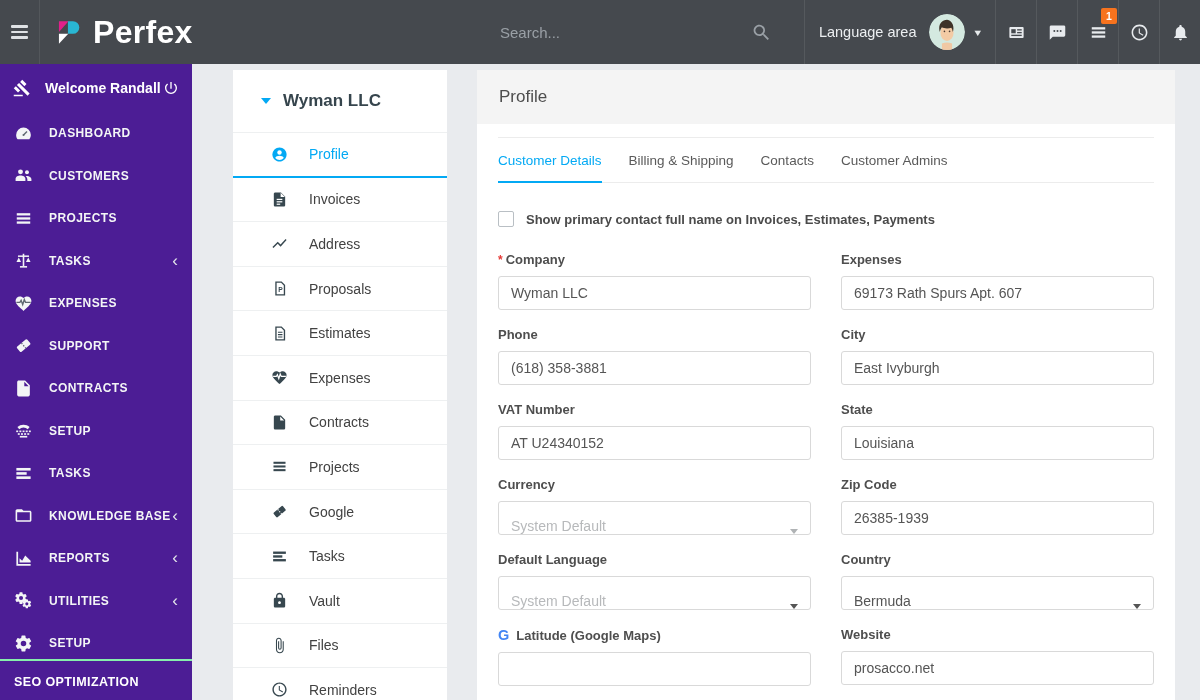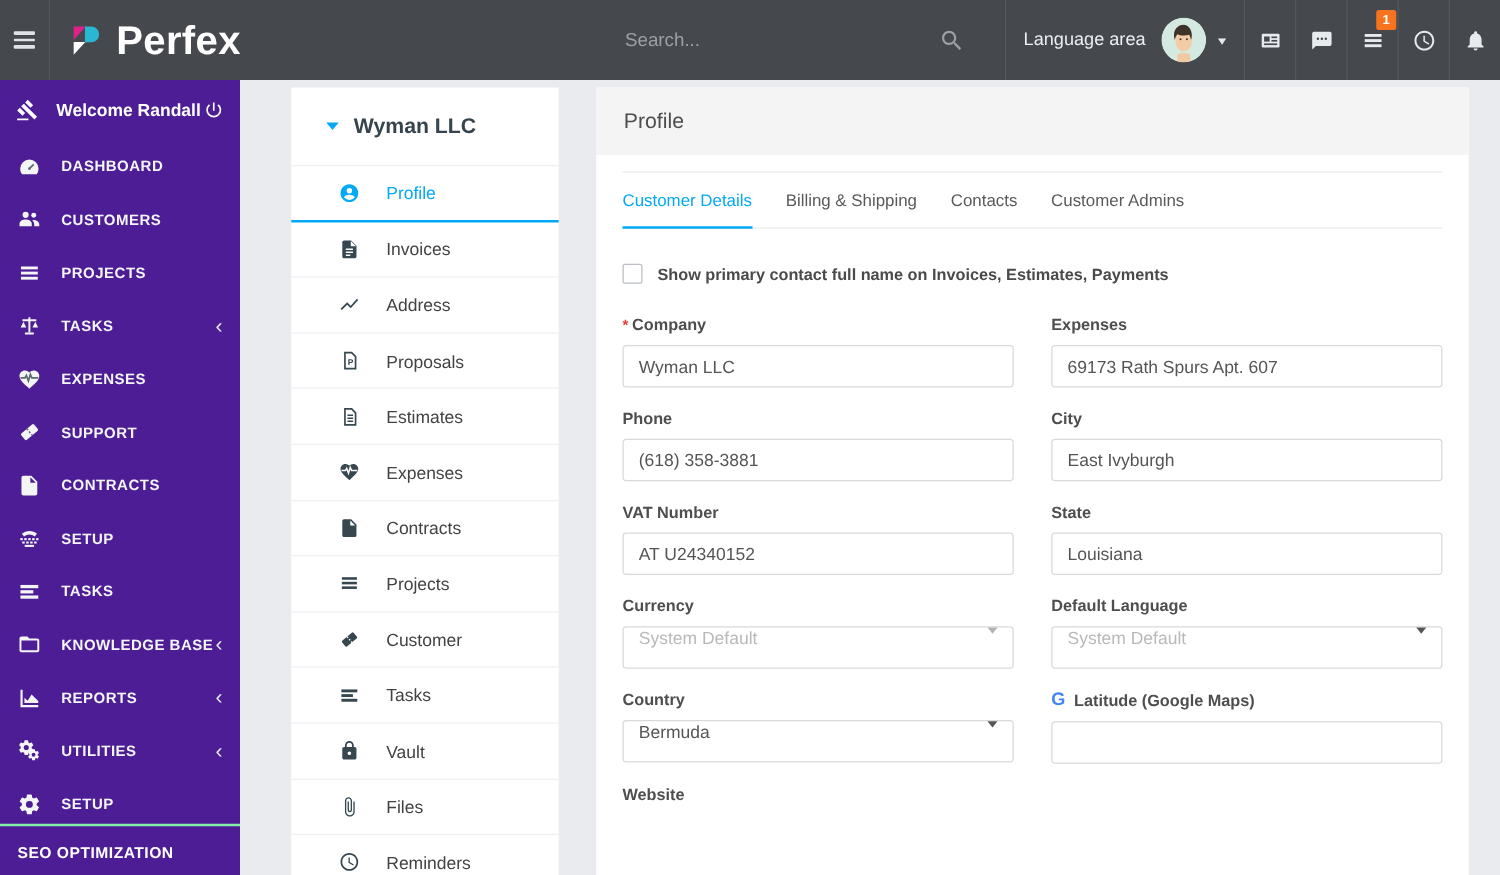--- a/index.html
+++ b/index.html
@@ -92,21 +92,21 @@
   .cb-label { margin-left:12px; font-size:13px; font-weight:bold; color:#4a4a4a; }
   .grid { margin-top:25px; display:grid; grid-template-columns:1fr 1fr;
     column-gap:30px; row-gap:17px; }
   .fld label { display:flex; align-items:center; font-size:13px; font-weight:bold;
     color:#4e4e4e; margin-bottom:9px; }
   .req { color:#e53935; margin-right:3px; font-size:12px; }
   .gg { color:#4285f4; font-weight:bold; font-size:14.5px; margin-right:7px; }
   .inp { width:100%; height:34px; border:1px solid #d9d9d9; border-radius:3px;
     padding:0 12px; font-size:14px; color:#555; font-family:inherit; outline:none; background:#fff; }
   .sel { width:100%; height:34px; border:1px solid #d9d9d9; border-radius:3px;
-    display:flex; align-items:flex-start; justify-content:space-between;
+    display:flex; align-items:flex-end; justify-content:space-between;
     padding:0 12px; font-size:14px; color:#555; cursor:pointer; background:#fff; }
   .sel-v.muted { color:#b7b9bb; }
   .caret { width:0; height:0; border-left:4.5px solid transparent;
     border-right:4.5px solid transparent; border-top:5.5px solid #555; }
   .caret.muted { border-top-color:#b0b3b5; }
 </style>
 </head>
 <body>
 
 <div class="navbar">
@@ -393,21 +393,21 @@
         </svg>
         <span class="c-item-label">Projects</span>
       </div>
       <div class="c-item">
         <svg class="ic" viewBox="0 0 24 24">
           <g transform="rotate(-40 12 12)">
             <rect x="3.5" y="8" width="17" height="8.5" rx="1.6"></rect>
             <path class="kos" stroke-width="1.6" stroke-dasharray="1.8 1.8" d="M12 8v8.5"></path>
           </g>
         </svg>
-        <span class="c-item-label">Customer</span>
+        <span class="c-item-label">Google</span>
       </div>
       <div class="c-item">
         <svg class="ic" viewBox="0 0 24 24">
           <rect x="3" y="5" width="18" height="3.3"></rect>
           <rect x="3" y="10.3" width="13" height="3.3"></rect>
           <rect x="3" y="15.6" width="18" height="3.3"></rect>
         </svg>
         <span class="c-item-label">Tasks</span>
       </div>
       <div class="c-item">
@@ -453,31 +453,32 @@
         <div class="fld"><label>City</label><input class="inp" value="East Ivyburgh" style=""></div>
         <div class="fld"><label>VAT Number</label><input class="inp" value="AT U24340152" style=""></div>
         <div class="fld"><label>State</label><input class="inp" value="Louisiana" style=""></div>
         <div class="fld">
           <label>Currency</label>
           <div class="sel">
             <span class="sel-v muted">System Default</span>
             <span class="caret muted"></span>
           </div>
         </div>
+        <div class="fld"><label>Zip Code</label><input class="inp" value="26385-1939" style=""></div>
         <div class="fld">
           <label>Default Language</label>
           <div class="sel">
             <span class="sel-v muted">System Default</span>
             <span class="caret"></span>
           </div>
         </div>
         <div class="fld">
           <label>Country</label>
           <div class="sel">
             <span class="sel-v">Bermuda</span>
             <span class="caret"></span>
           </div>
         </div>
         <div class="fld"><label><span class="gg">G</span>Latitude (Google Maps)</label><input class="inp" value="" style=""></div>
-        <div class="fld"><label>Website</label></div>
+        <div class="fld"><label>Website</label><input class="inp" value="prosacco.net" style=""></div>
       </div>
   </div>
 </div>
 
 </body></html>

